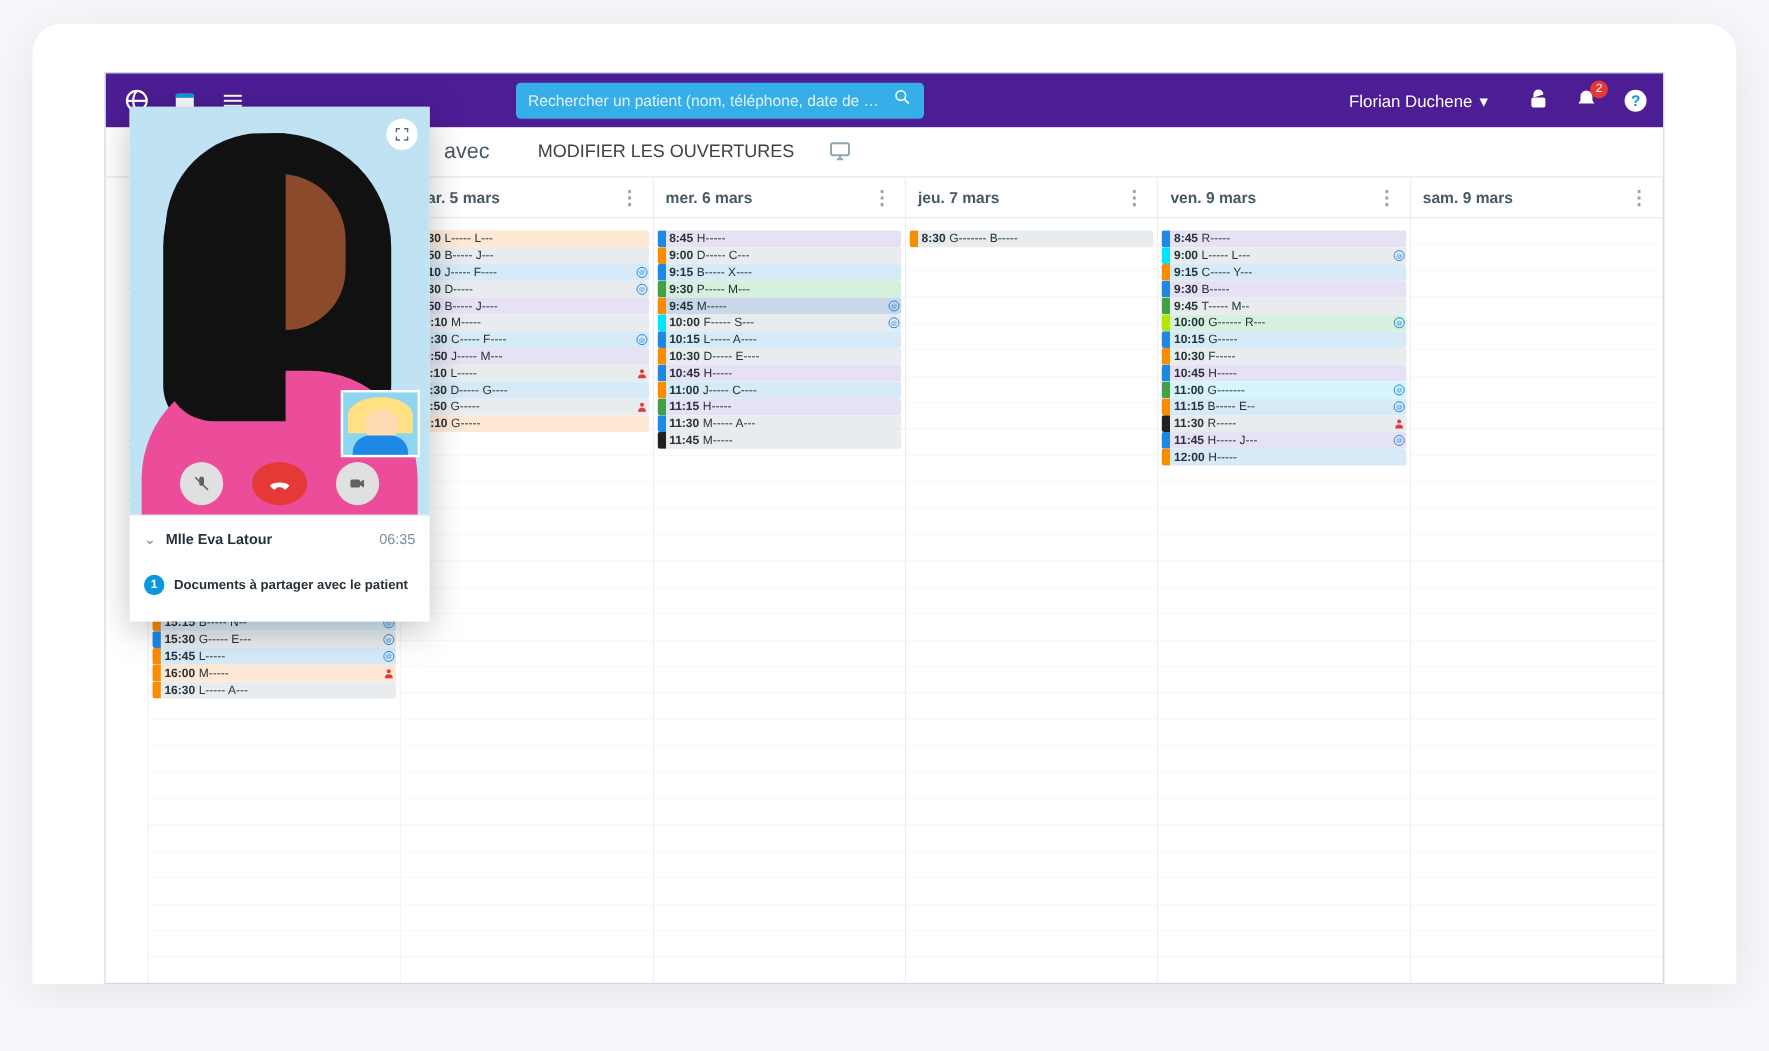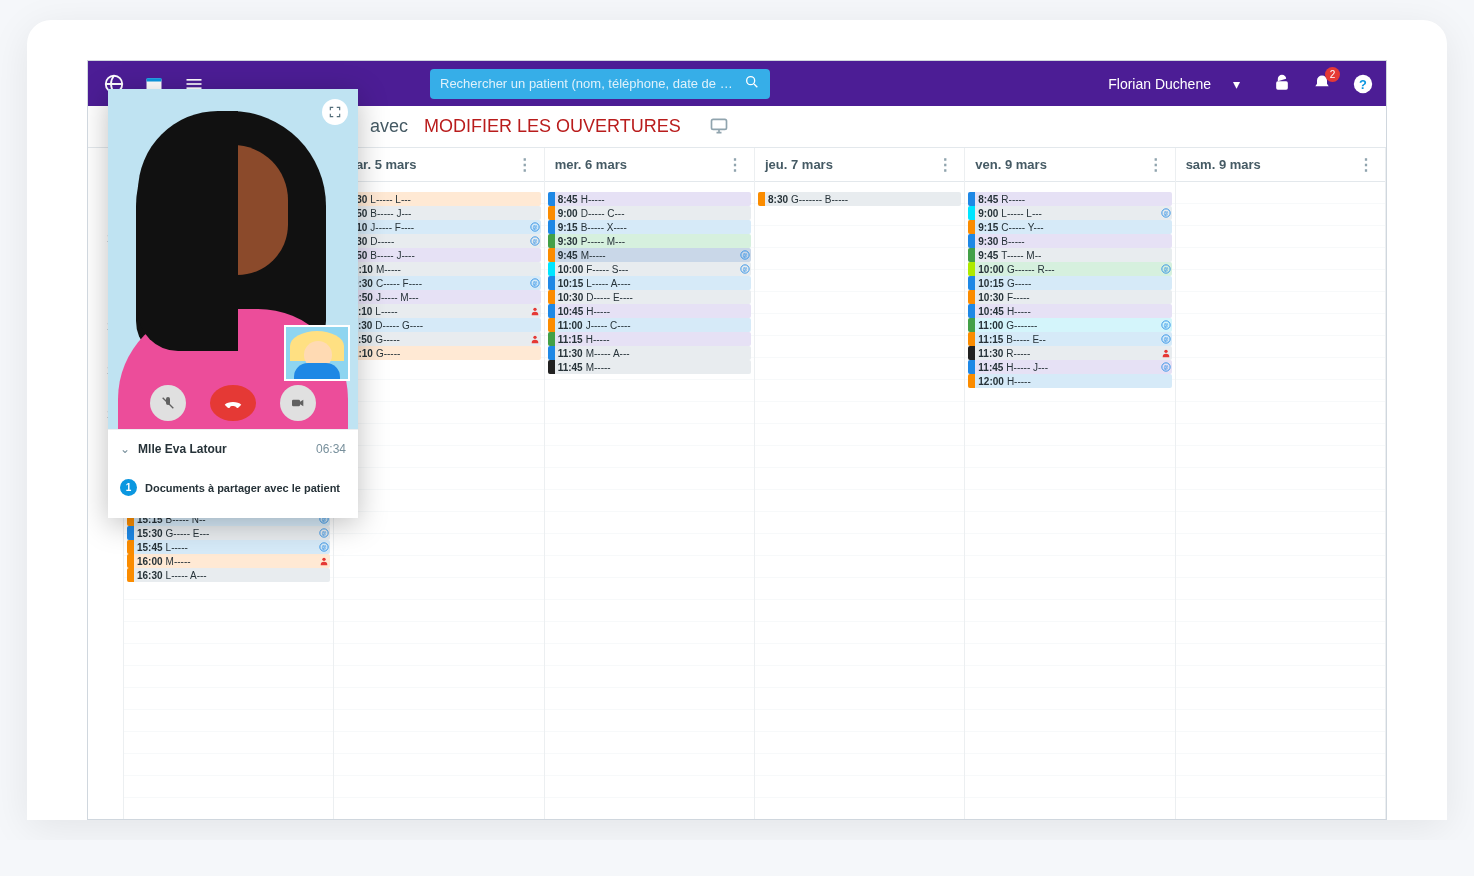--- a/index.html
+++ b/index.html
@@ -5,30 +5,30 @@
 *{box-sizing:border-box;margin:0;padding:0;font-family:Arial,Helvetica,sans-serif}
 body{background:#f5f7fa;padding:20px;display:flex;justify-content:center}
 .laptop{width:1420px;background:#fff;border-radius:24px 24px 0 0;padding:40px 60px 0;box-shadow:0 8px 40px rgba(0,0,0,.08)}
 .screen{width:100%;height:760px;border:1px solid #d0d7de;background:#fff;overflow:hidden;position:relative}
 .topbar{height:45px;background:#4c1d95;display:flex;align-items:center;padding:0 12px;gap:12px}
 .topbar .icon{width:28px;height:28px;display:flex;align-items:center;justify-content:center;color:#fff}
 .search-wrap{flex:0 0 auto;margin-left:210px;width:340px;height:30px;background:#36aee8;border-radius:4px;display:flex;align-items:center;padding:0 10px;color:#fff}
 .search-wrap input{flex:1;background:transparent;border:none;outline:none;color:#fff;font-size:13px}
 .search-wrap input::placeholder{color:#dff1fb}
 .spacer{flex:1}
-.user-menu{display:flex;align-items:center;color:#fff;font-size:14px;gap:22px;cursor:pointer}
+.user-menu{display:flex;align-items:center;color:#fff;font-size:14px;gap:6px;cursor:pointer}
 .right-icons{display:flex;align-items:center;gap:18px;margin-left:20px}
 .right-icons .ic{width:22px;height:22px;color:#fff;position:relative}
 .badge{position:absolute;top:-6px;right:-6px;background:#e53935;color:#fff;border-radius:50%;width:15px;height:15px;font-size:10px;display:flex;align-items:center;justify-content:center}
 .toolbar{height:42px;border-bottom:1px solid #e3e8ec;display:flex;align-items:center;padding:0 12px;gap:8px}
 .toolbar .title{font-size:18px;color:#455a64;margin-left:270px}
 .toolbar .views{margin-left:auto;display:flex;gap:4px}
 .toolbar .views .v{padding:6px 12px;font-size:13px;color:#455a64;cursor:pointer;border-radius:3px}
 .toolbar .views .v.active{background:#455a64;color:#fff}
-.toolbar .modify{margin-left:8px;font-size:18px;color:#b91c1c;cursor:pointer}
+.toolbar .modify{margin-left:32px;font-size:15px;color:#404040;cursor:pointer}
 .toolbar .monitor{margin-left:20px;width:22px;height:22px;color:#90a4ae}
 .calendar{display:flex;height:calc(100% - 87px);overflow:hidden}
 .timecol{width:36px;border-right:1px solid #eceff1;padding-top:40px;font-size:11px;color:#78909c;text-align:right}
 .timecol div{height:44px;padding-right:4px}
 .days{flex:1;display:flex}
 .day{flex:1;border-right:1px solid #eceff1;min-width:0}
 .day-head{height:34px;border-bottom:1px solid #e3e8ec;display:flex;align-items:center;justify-content:space-between;padding:0 10px;font-size:13px;font-weight:600;color:#455a64}
 .day-head .more{color:#90a4ae;cursor:pointer;font-size:16px;letter-spacing:1px}
 .day-body{position:relative;height:800px;background:repeating-linear-gradient(#fff,#fff 21px,#f7f9fa 21px,#f7f9fa 22px)}
 .appt{position:absolute;left:3px;right:3px;height:14px;font-size:10px;display:flex;align-items:center;overflow:hidden;white-space:nowrap;border-radius:2px;background:#eef3f7}
@@ -653,21 +653,21 @@
           <svg viewBox="0 0 24 24" width="16" height="16" fill="#616161">
                 <rect x="3" y="7" width="12" height="10" rx="2"></rect>
                 <path d="m15 10 5-3v10l-5-3z"></path>
               </svg>
         </div>
       </div>
     </div>
     <div class="vp-caller">
       <span style="margin-right:8px;color:#78909c">⌄</span>
       <span style="font-weight:600">Mlle Eva Latour</span>
-      <span class="dur">06:34</span>
+      <span class="dur">06:35</span>
     </div>
     <div class="vp-docs">
       <div class="vp-docs-head">
         <span class="num">1</span>
         <span>Documents à partager avec le patient</span>
       </div>
     </div>
   </div>
 
 </div>

